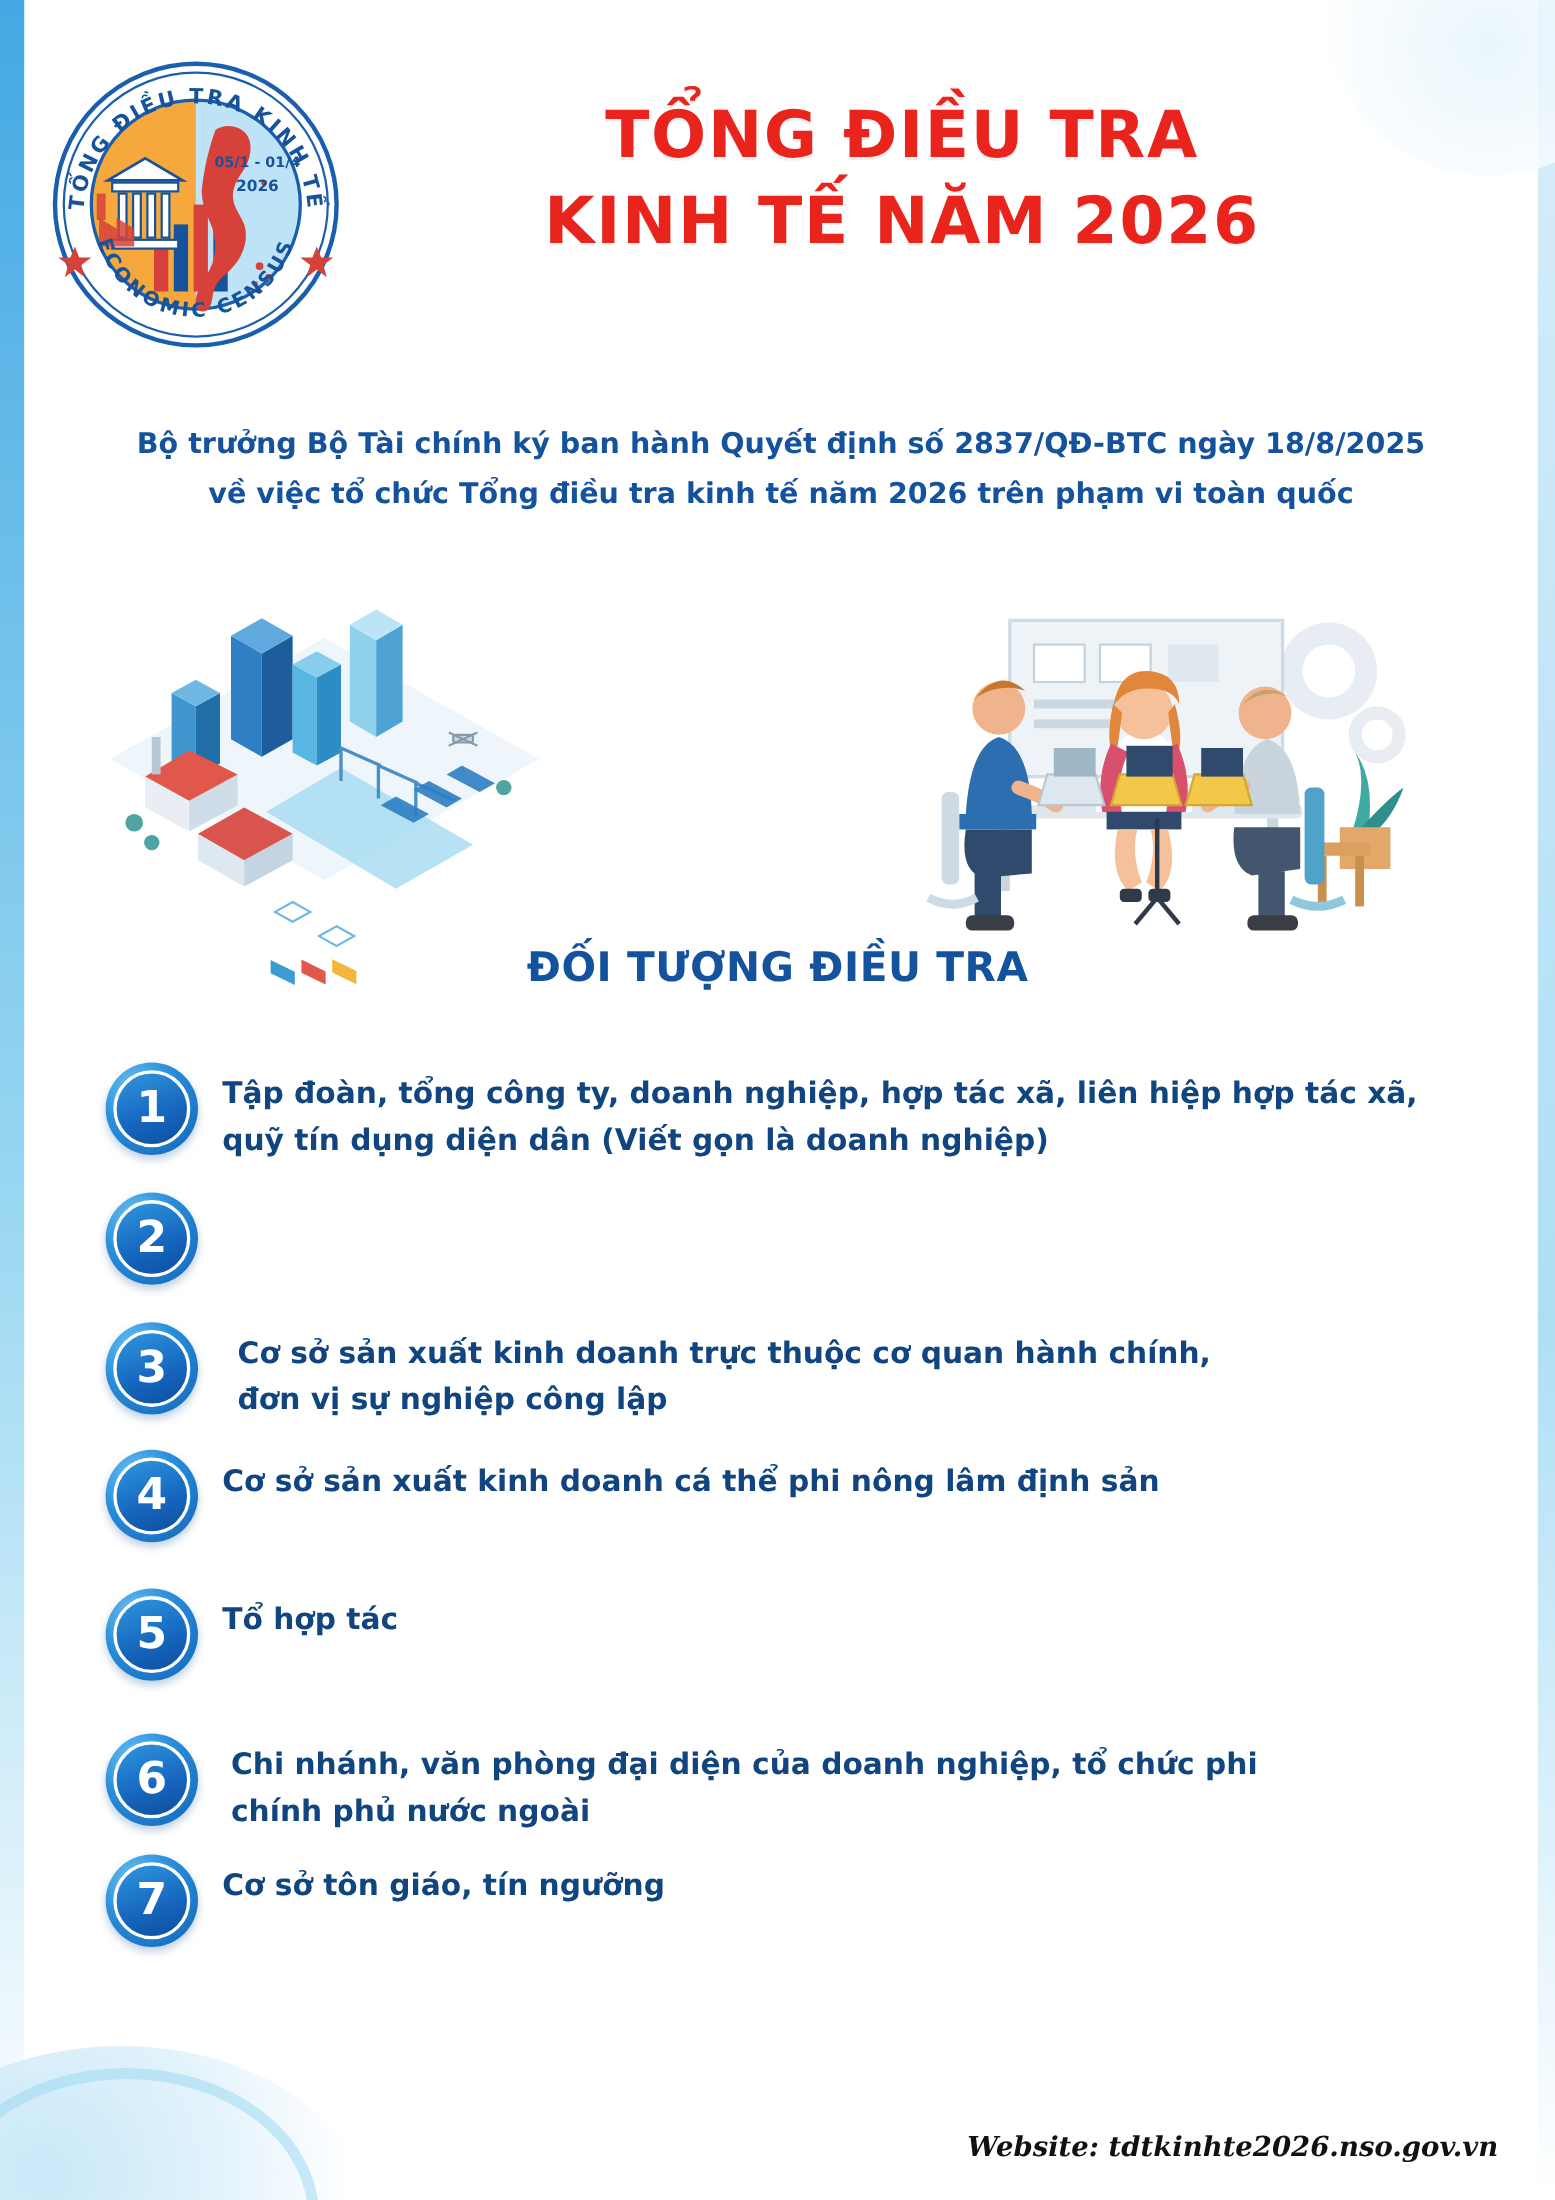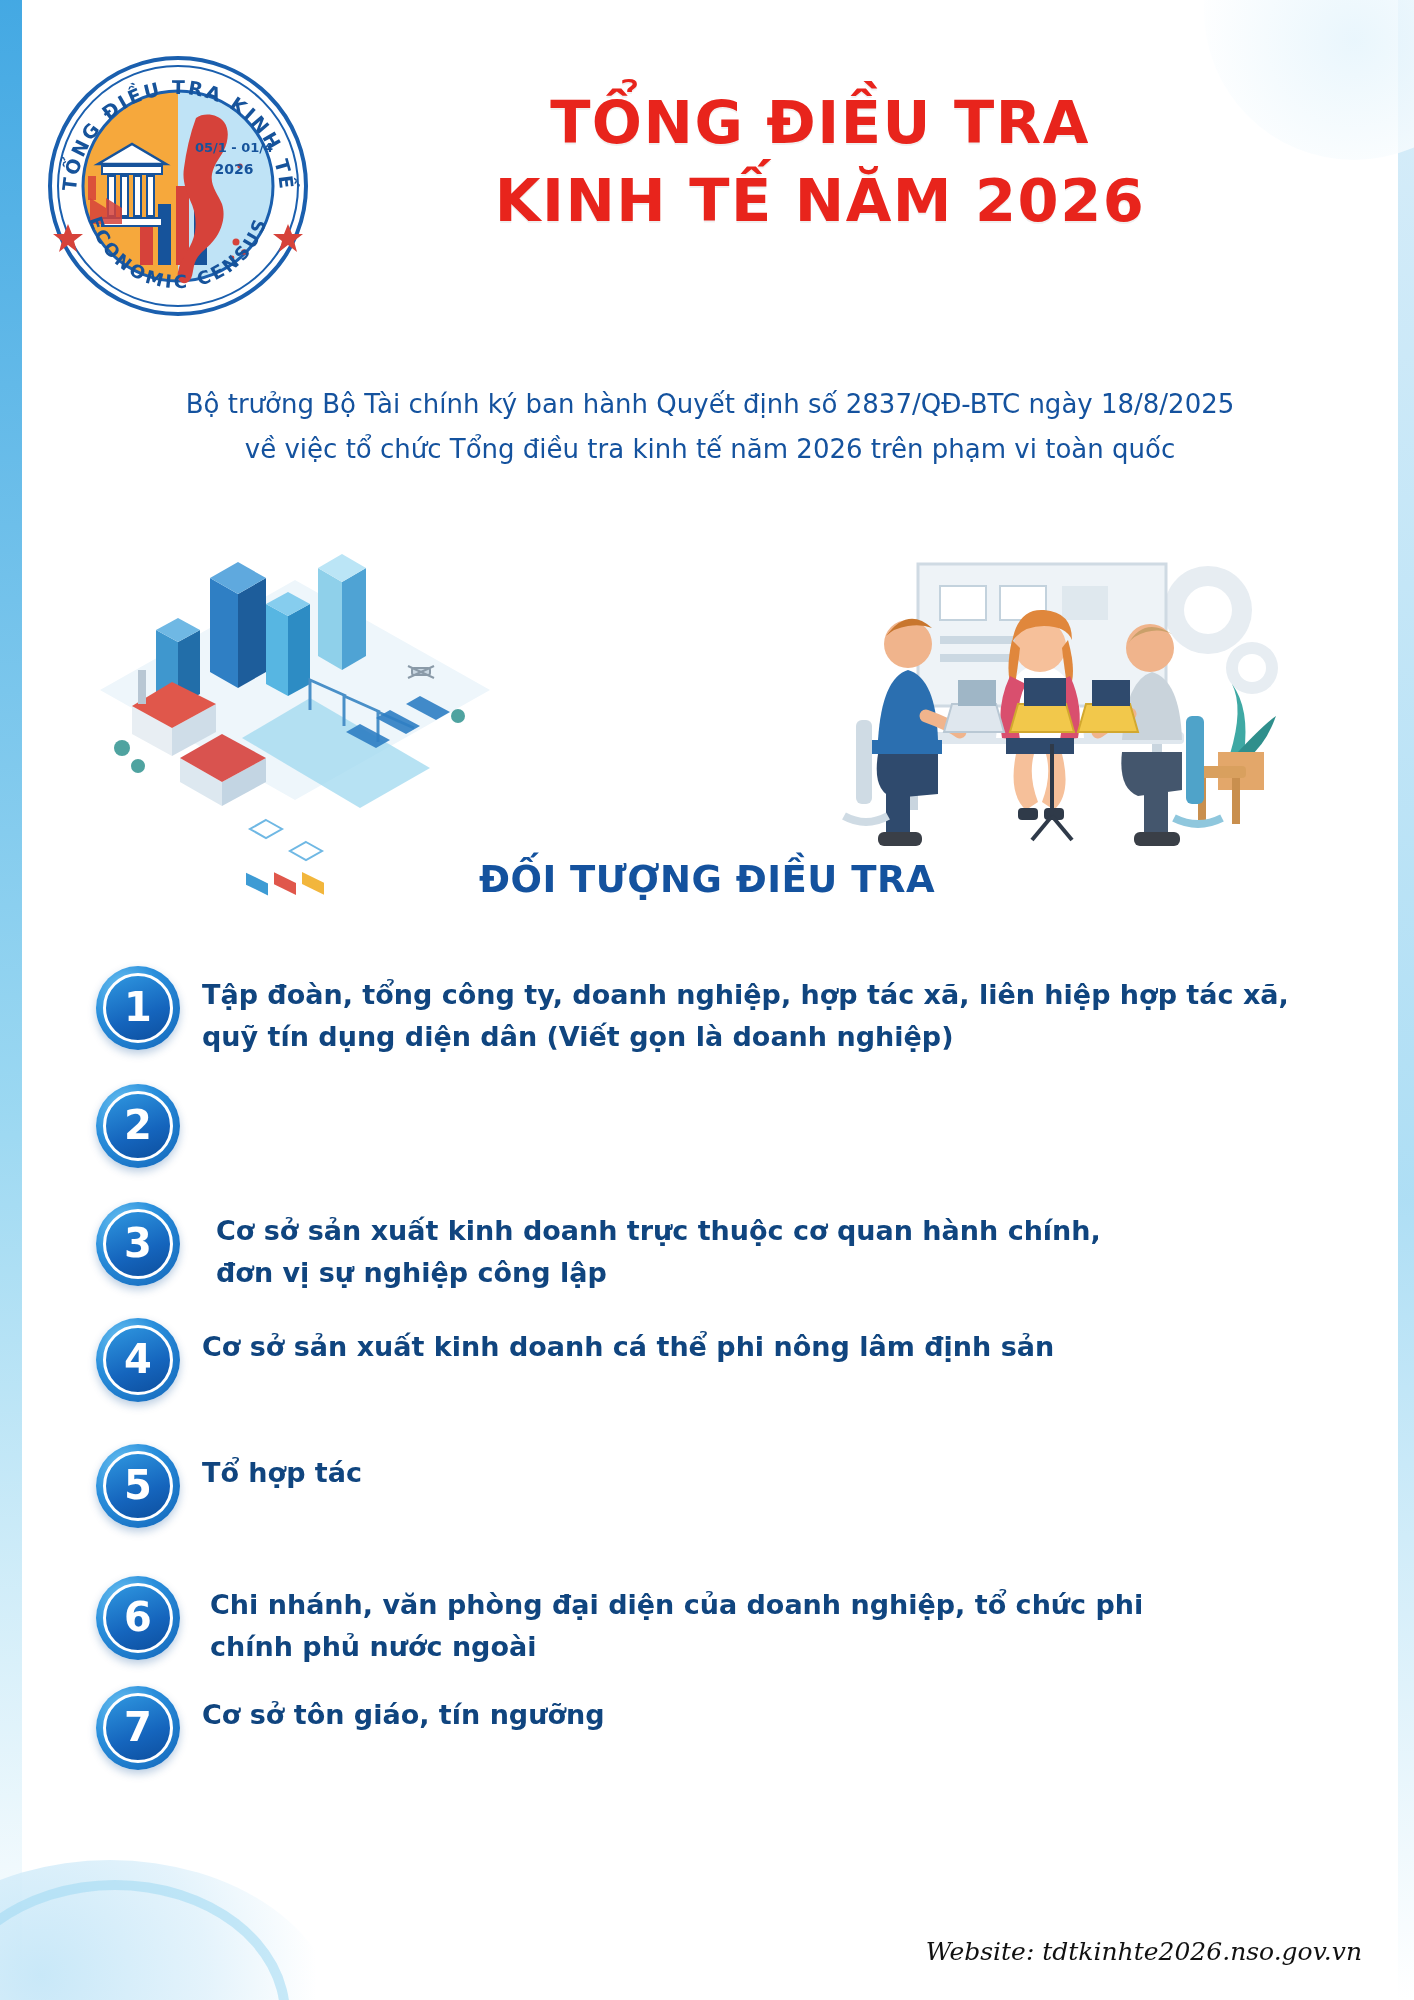--- a/index.html
+++ b/index.html
@@ -90,21 +90,21 @@
   }
 
   
   .decision {
     position: absolute;
     left: 70px;
     top: 382px;
     width: 1280px;
     text-align: center;
     font-family: "DejaVu Sans", sans-serif;
-    font-weight: 400;
+    font-weight: 700;
     font-size: 26px;
     line-height: 1.72;
     color: #14529e;
   }
 
   
   .illus-city {
     position: absolute;
     left: 60px;
     top: 520px;
@@ -200,21 +200,21 @@
 
   .indent-1 { padding-left: 8px; }
   .indent-2 { padding-left: 14px; }
 
   
   .footer {
     position: absolute;
     right: 52px;
     bottom: 34px;
     font-family: "DejaVu Serif", serif;
-    font-weight: 400;
+    font-weight: 700;
     font-style: italic;
     font-size: 25px;
     color: #111111;
   }
 </style>
 </head>
 <body>
 
 <div class="edge-left"></div>
 <div class="edge-right"></div>

